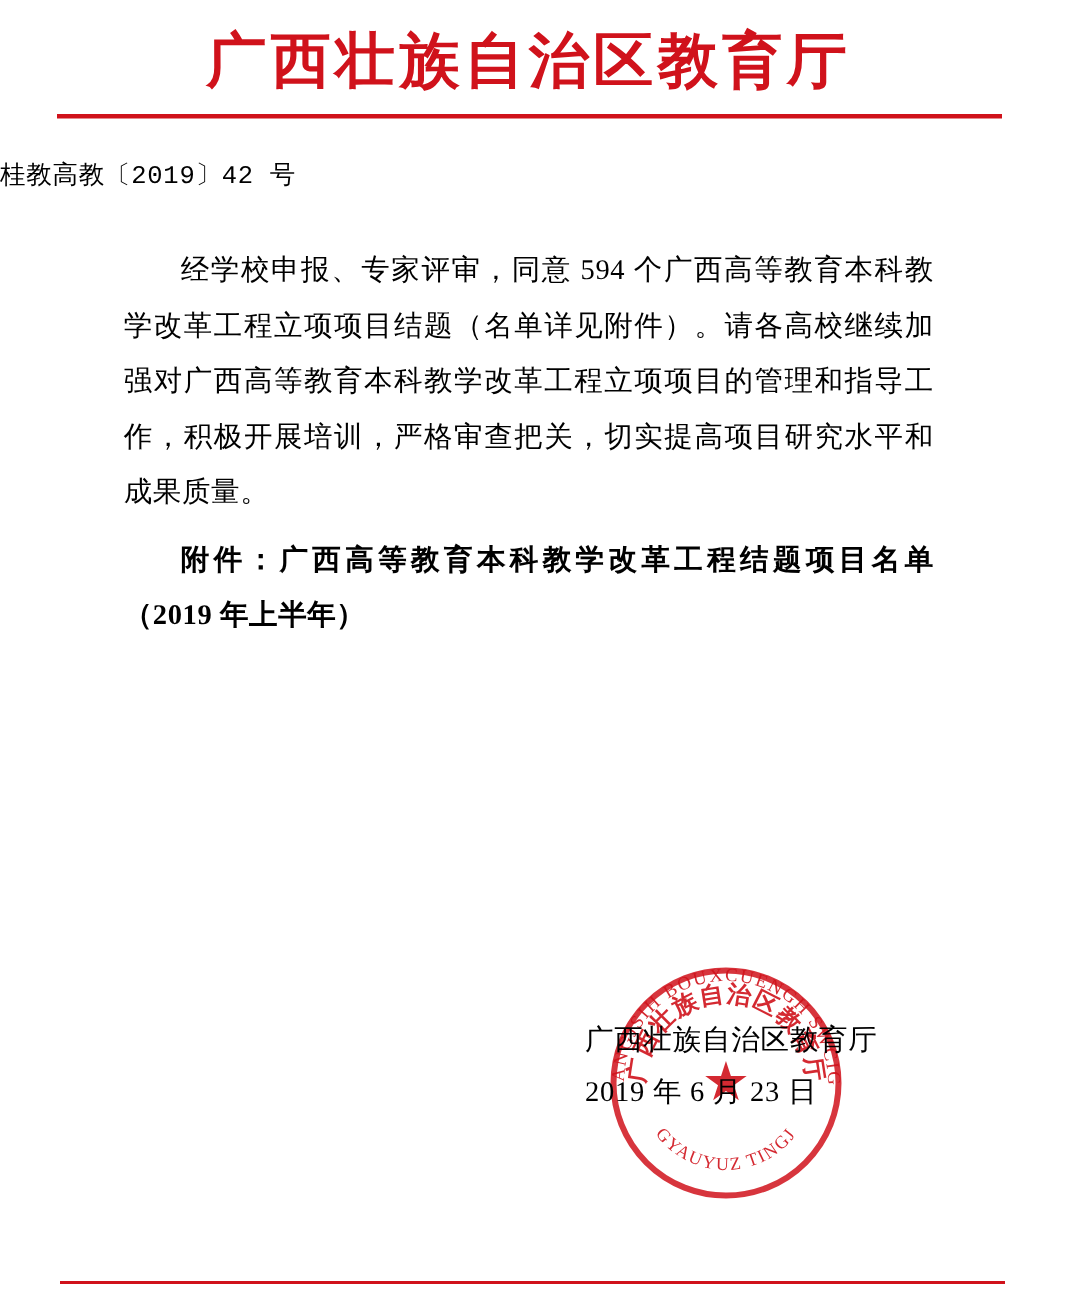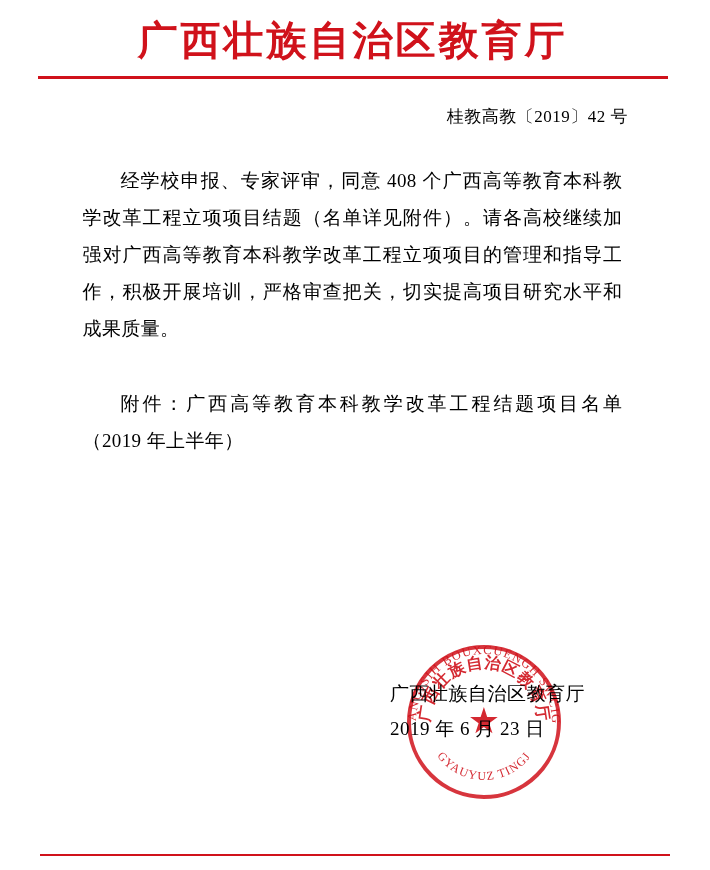--- a/index.html
+++ b/index.html
@@ -40,23 +40,24 @@
     margin: 12px auto 0 auto;
     width: 630px;
     height: 3px;
     background: #d0121b;
   }
 
   
   .doc-number-row {
     margin-top: 26px;
     padding-right: 77px;
-    text-align: right;
+    text-align: left;
     font-size: 17px;
     letter-spacing: 0.5px;
+    font-family: Liberation Mono, monospace;
   }
 
   
   .doc-title {
     margin-top: 34px;
     text-align: center;
     font-weight: bold;
     font-size: 25px;
     line-height: 1.7;
     letter-spacing: 1px;
@@ -74,22 +75,23 @@
     text-align: justify;
     letter-spacing: 0.4px;
   }
   .salutation {
     text-indent: 0;
   }
   .para {
     text-indent: 2em;
   }
   .attachment {
-    margin-top: 38px;
+    margin-top: 8px;
     text-indent: 2em;
+    font-weight: bold;
   }
 
   
   .signature {
     position: absolute;
     right: 120px;
     top: 676px;
     text-align: left;
     font-size: 19px;
     line-height: 1.85;
@@ -130,21 +132,21 @@
   </div>
 
   <div class="doc-number-row">
     <span>桂教高教〔2019〕42 号</span>
   </div>
 
   <div class="doc-title">
   </div>
 
   <div class="body-block">
-    <div class="para">经学校申报、专家评审，同意 408 个广西高等教育本科教学改革工程立项项目结题（名单详见附件）。请各高校继续加强对广西高等教育本科教学改革工程立项项目的管理和指导工作，积极开展培训，严格审查把关，切实提高项目研究水平和成果质量。</div>
+    <div class="para">经学校申报、专家评审，同意 594 个广西高等教育本科教学改革工程立项项目结题（名单详见附件）。请各高校继续加强对广西高等教育本科教学改革工程立项项目的管理和指导工作，积极开展培训，严格审查把关，切实提高项目研究水平和成果质量。</div>
     <div class="attachment">附件：广西高等教育本科教学改革工程结题项目名单（2019 年上半年）</div>
   </div>
 
   <div class="seal">
     <svg width="176" height="176" viewBox="0 0 176 176" xmlns="http://www.w3.org/2000/svg">
       <defs>
         <path id="arcTop" d="M 20,88 A 68,68 0 0 1 156,88"></path>
         <path id="arcBottom" d="M 30,88 A 58,58 0 0 0 146,88"></path>
         <path id="arcInner" d="M 34,88 A 54,54 0 0 1 142,88"></path>
       </defs>

